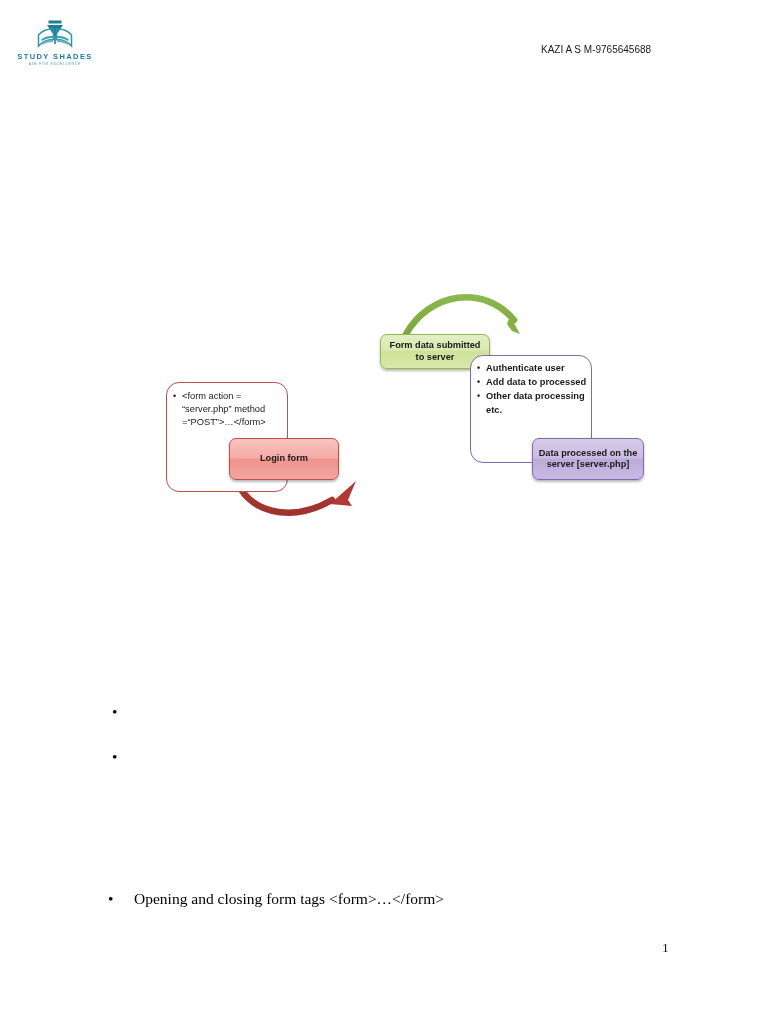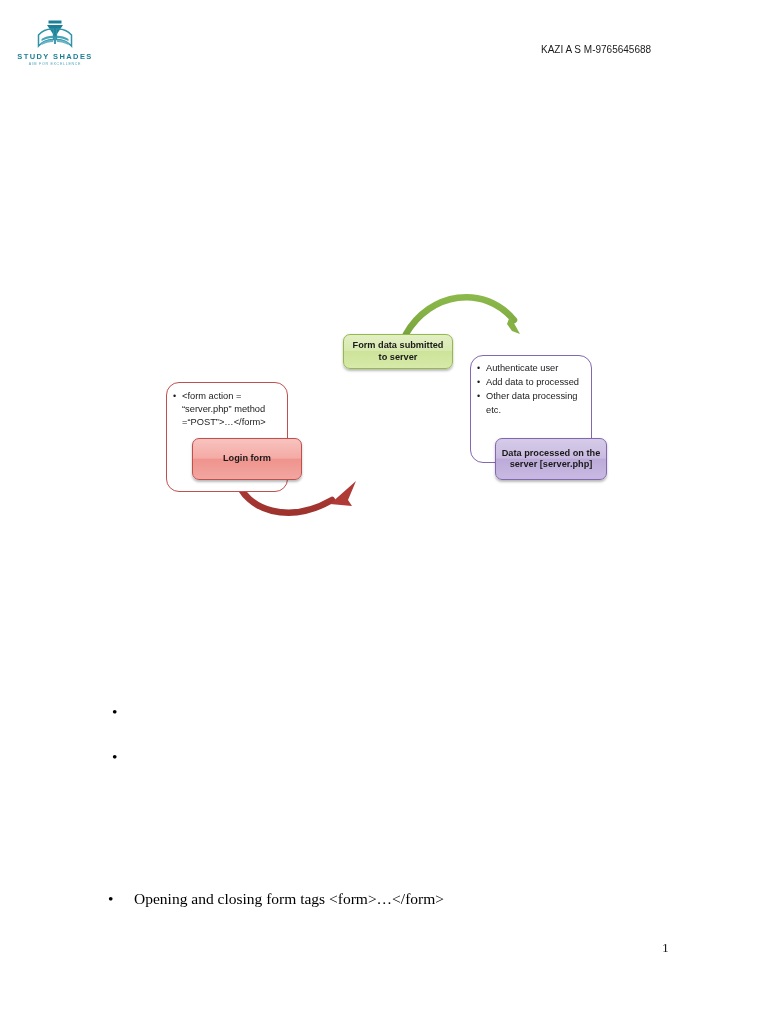--- a/index.html
+++ b/index.html
@@ -124,20 +124,21 @@
     align-items: center;
     justify-content: center;
     text-align: center;
     font-family: "Liberation Sans", sans-serif;
     font-weight: 700;
     font-size: 9.2px;
     line-height: 11.5px;
     color: #1a1a1a;
     box-shadow: 0 1.5px 2.5px rgba(0,0,0,0.28);
     padding: 2px 5px;
+    margin-left: 37px;
   }
   .label-red {
     border: 1.3px solid #c0504d;
     background: linear-gradient(to bottom, #f8c3bf 0%, #f4aaa5 48%, #ef938d 50%, #f2a6a1 100%);
   }
   .label-green {
     border: 1.3px solid #94ba4e;
     background: linear-gradient(to bottom, #e3efc4 0%, #d7e9ae 48%, #cde39a 50%, #d7eaa9 100%);
   }
   .label-purple {
@@ -229,21 +230,21 @@
       </ul>
     </div>
     <div class="label-box label-red" style="left:192px; top:438px; width:110px; height:42px;">
       <span>Login form</span>
     </div>
 
     <div class="label-box label-green" style="left:343px; top:334px; width:110px; height:35px;">
       <span>Form data submitted to server</span>
     </div>
 
-    <div class="node node-purple" style="left:470px; top:355px; width:122px; height:108px;">
+    <div class="node node-purple" style="left:470px; top:355px; width:122px; height:108px;font-weight:bold;">
       <ul class="node-list" style="left:6px; top:6px; width:114px;">
         <li>Authenticate user</li>
         <li>Add data to processed</li>
         <li>Other data processing etc.</li>
       </ul>
     </div>
     <div class="label-box label-purple" style="left:495px; top:438px; width:112px; height:42px;">
       <span>Data processed on the server [server.php]</span>
     </div>
 

